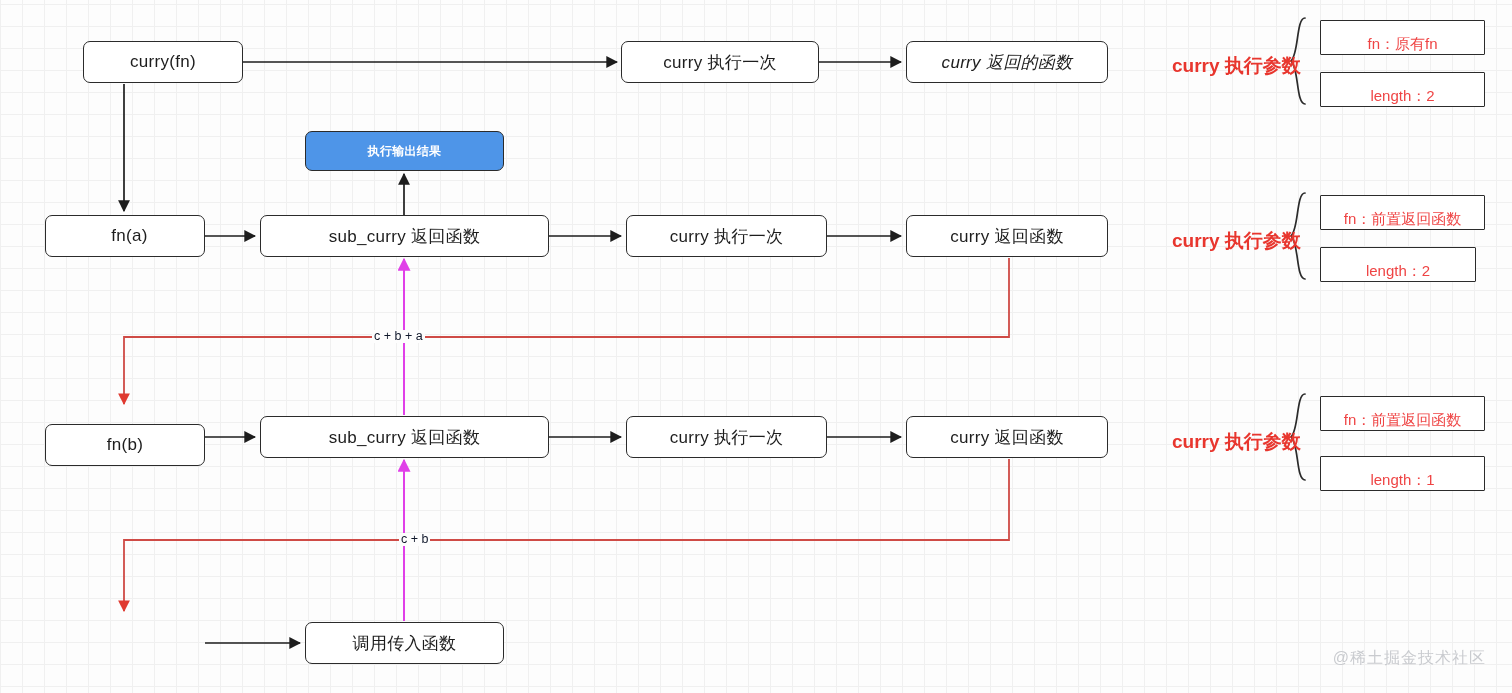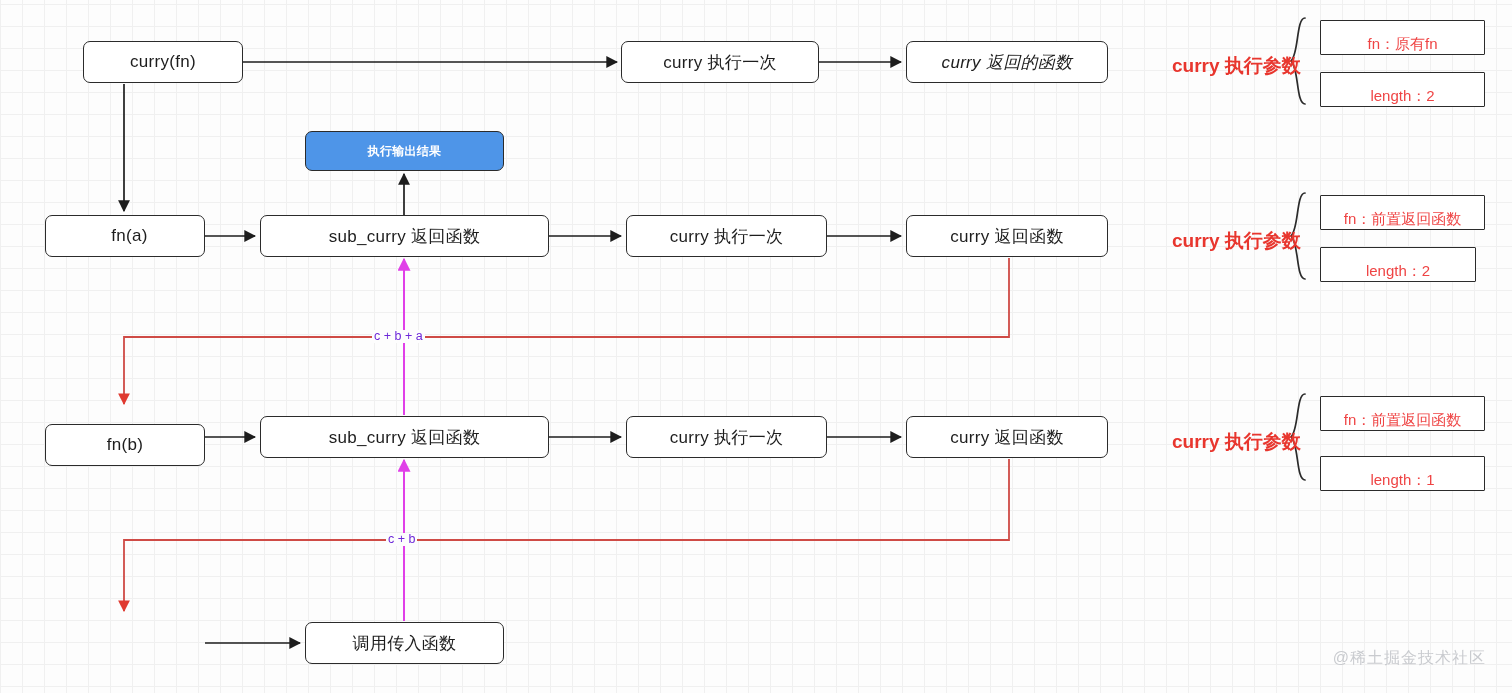--- a/index.html
+++ b/index.html
@@ -38,21 +38,21 @@
     background:#ffffff;
     display:flex;align-items:flex-end;justify-content:center;
     font-size:15px;color:#ef4444;white-space:nowrap;
   }
   .redlabel{
     position:absolute;color:#e8362e;font-size:19px;font-weight:bold;
     white-space:nowrap;
   }
   svg.layer{position:absolute;left:0;top:0;width:1512px;height:693px;overflow:visible;}
   .edgelbl{
-    position:absolute;font-size:12.5px;color:#6d28d9;background:#fdfdfd;
+    position:absolute;font-size:12.5px;color:#0f172a;background:#fdfdfd;
     padding:0 2px;white-space:nowrap;line-height:13px;
   }
   .watermark{
     position:absolute;right:26px;bottom:24px;
     color:#c9cbcf;font-size:16px;letter-spacing:1px;white-space:nowrap;
   }
 </style>
 </head>
 <body>
 
@@ -147,21 +147,21 @@
   </div>
   <div class="node" style="left:906px;top:416px;width:202px;height:42px;">
     <span>curry 返回函数</span>
   </div>
 
   <div class="node" style="left:305px;top:622px;width:199px;height:42px;text-align:right;">
     <span>调用传入函数</span>
   </div>
 
   <div class="edgelbl" style="left:372px;top:330px;">c + b + a</div>
-  <div class="edgelbl" style="left:386px;top:533px;">c + b</div>
+  <div class="edgelbl" style="left:399px;top:533px;">c + b</div>
 
   <div class="redlabel" style="left:1172px;top:53px;">curry 执行参数</div>
   <div class="pbox" style="left:1320px;top:20px;width:165px;height:35px;">
     <span>fn：原有fn</span>
   </div>
   <div class="pbox" style="left:1320px;top:72px;width:165px;height:35px;">
     <span>length：2</span>
   </div>
 
   <div class="redlabel" style="left:1172px;top:228px;">curry 执行参数</div>

